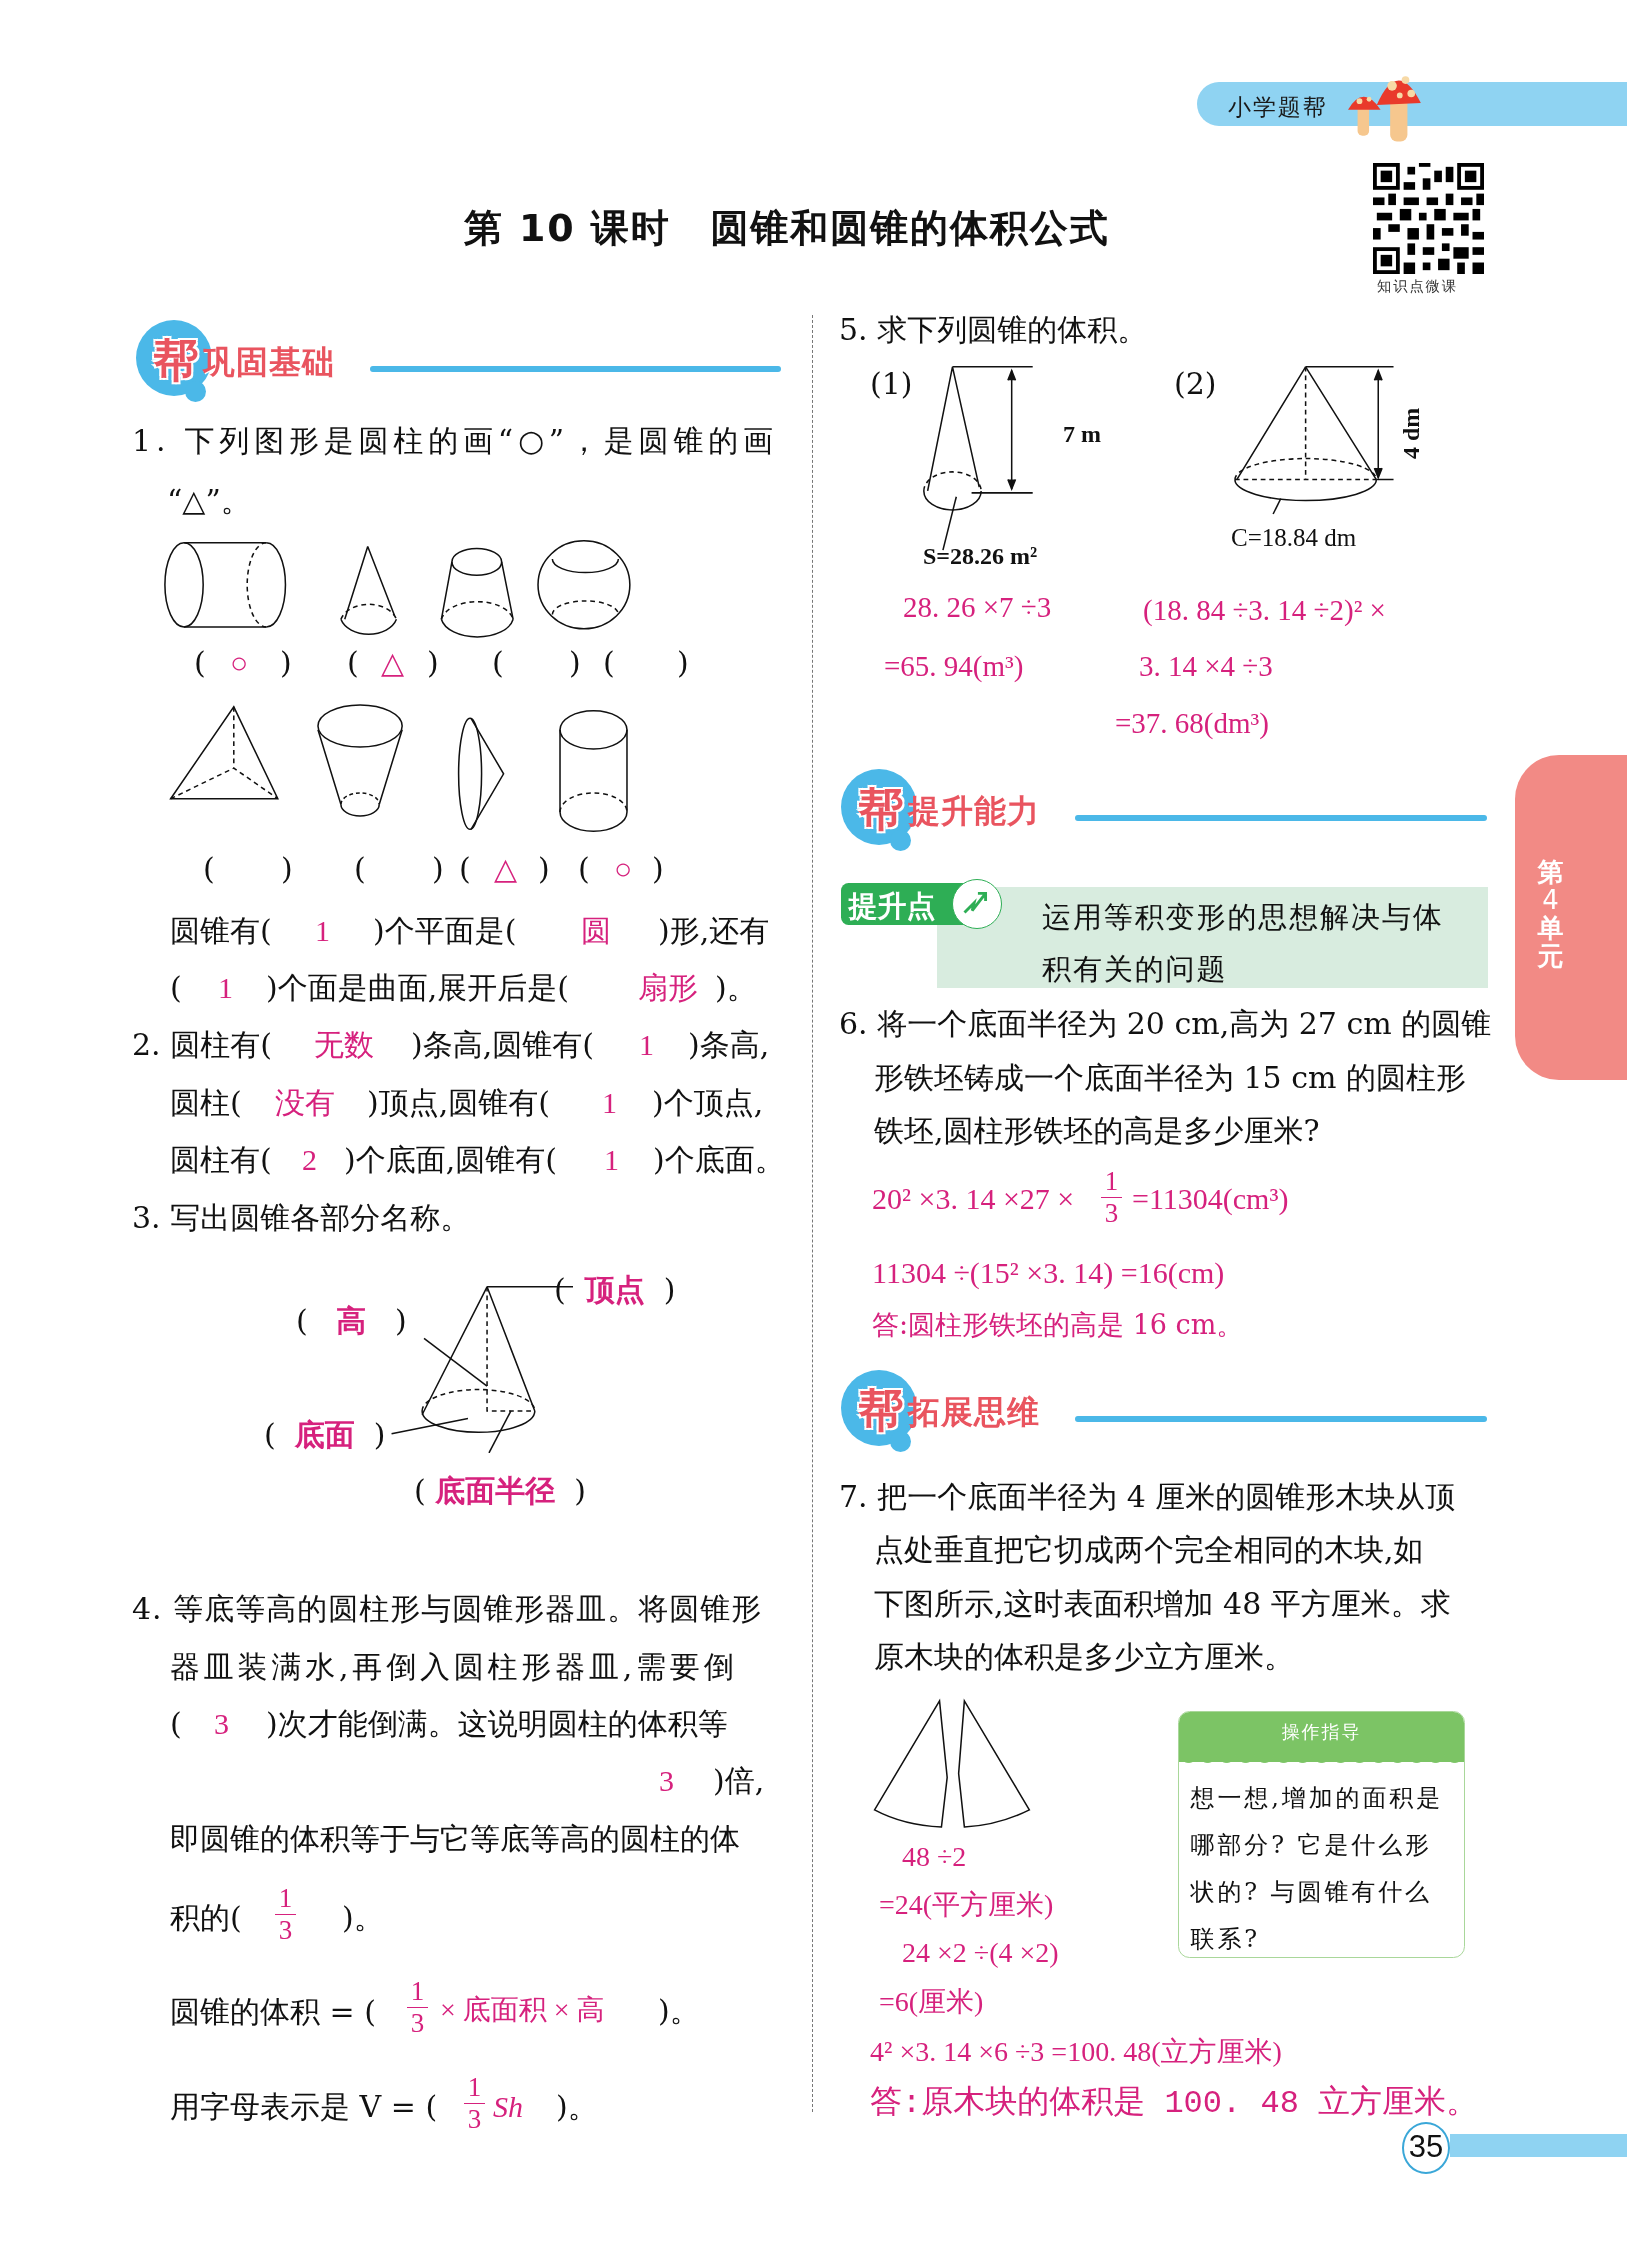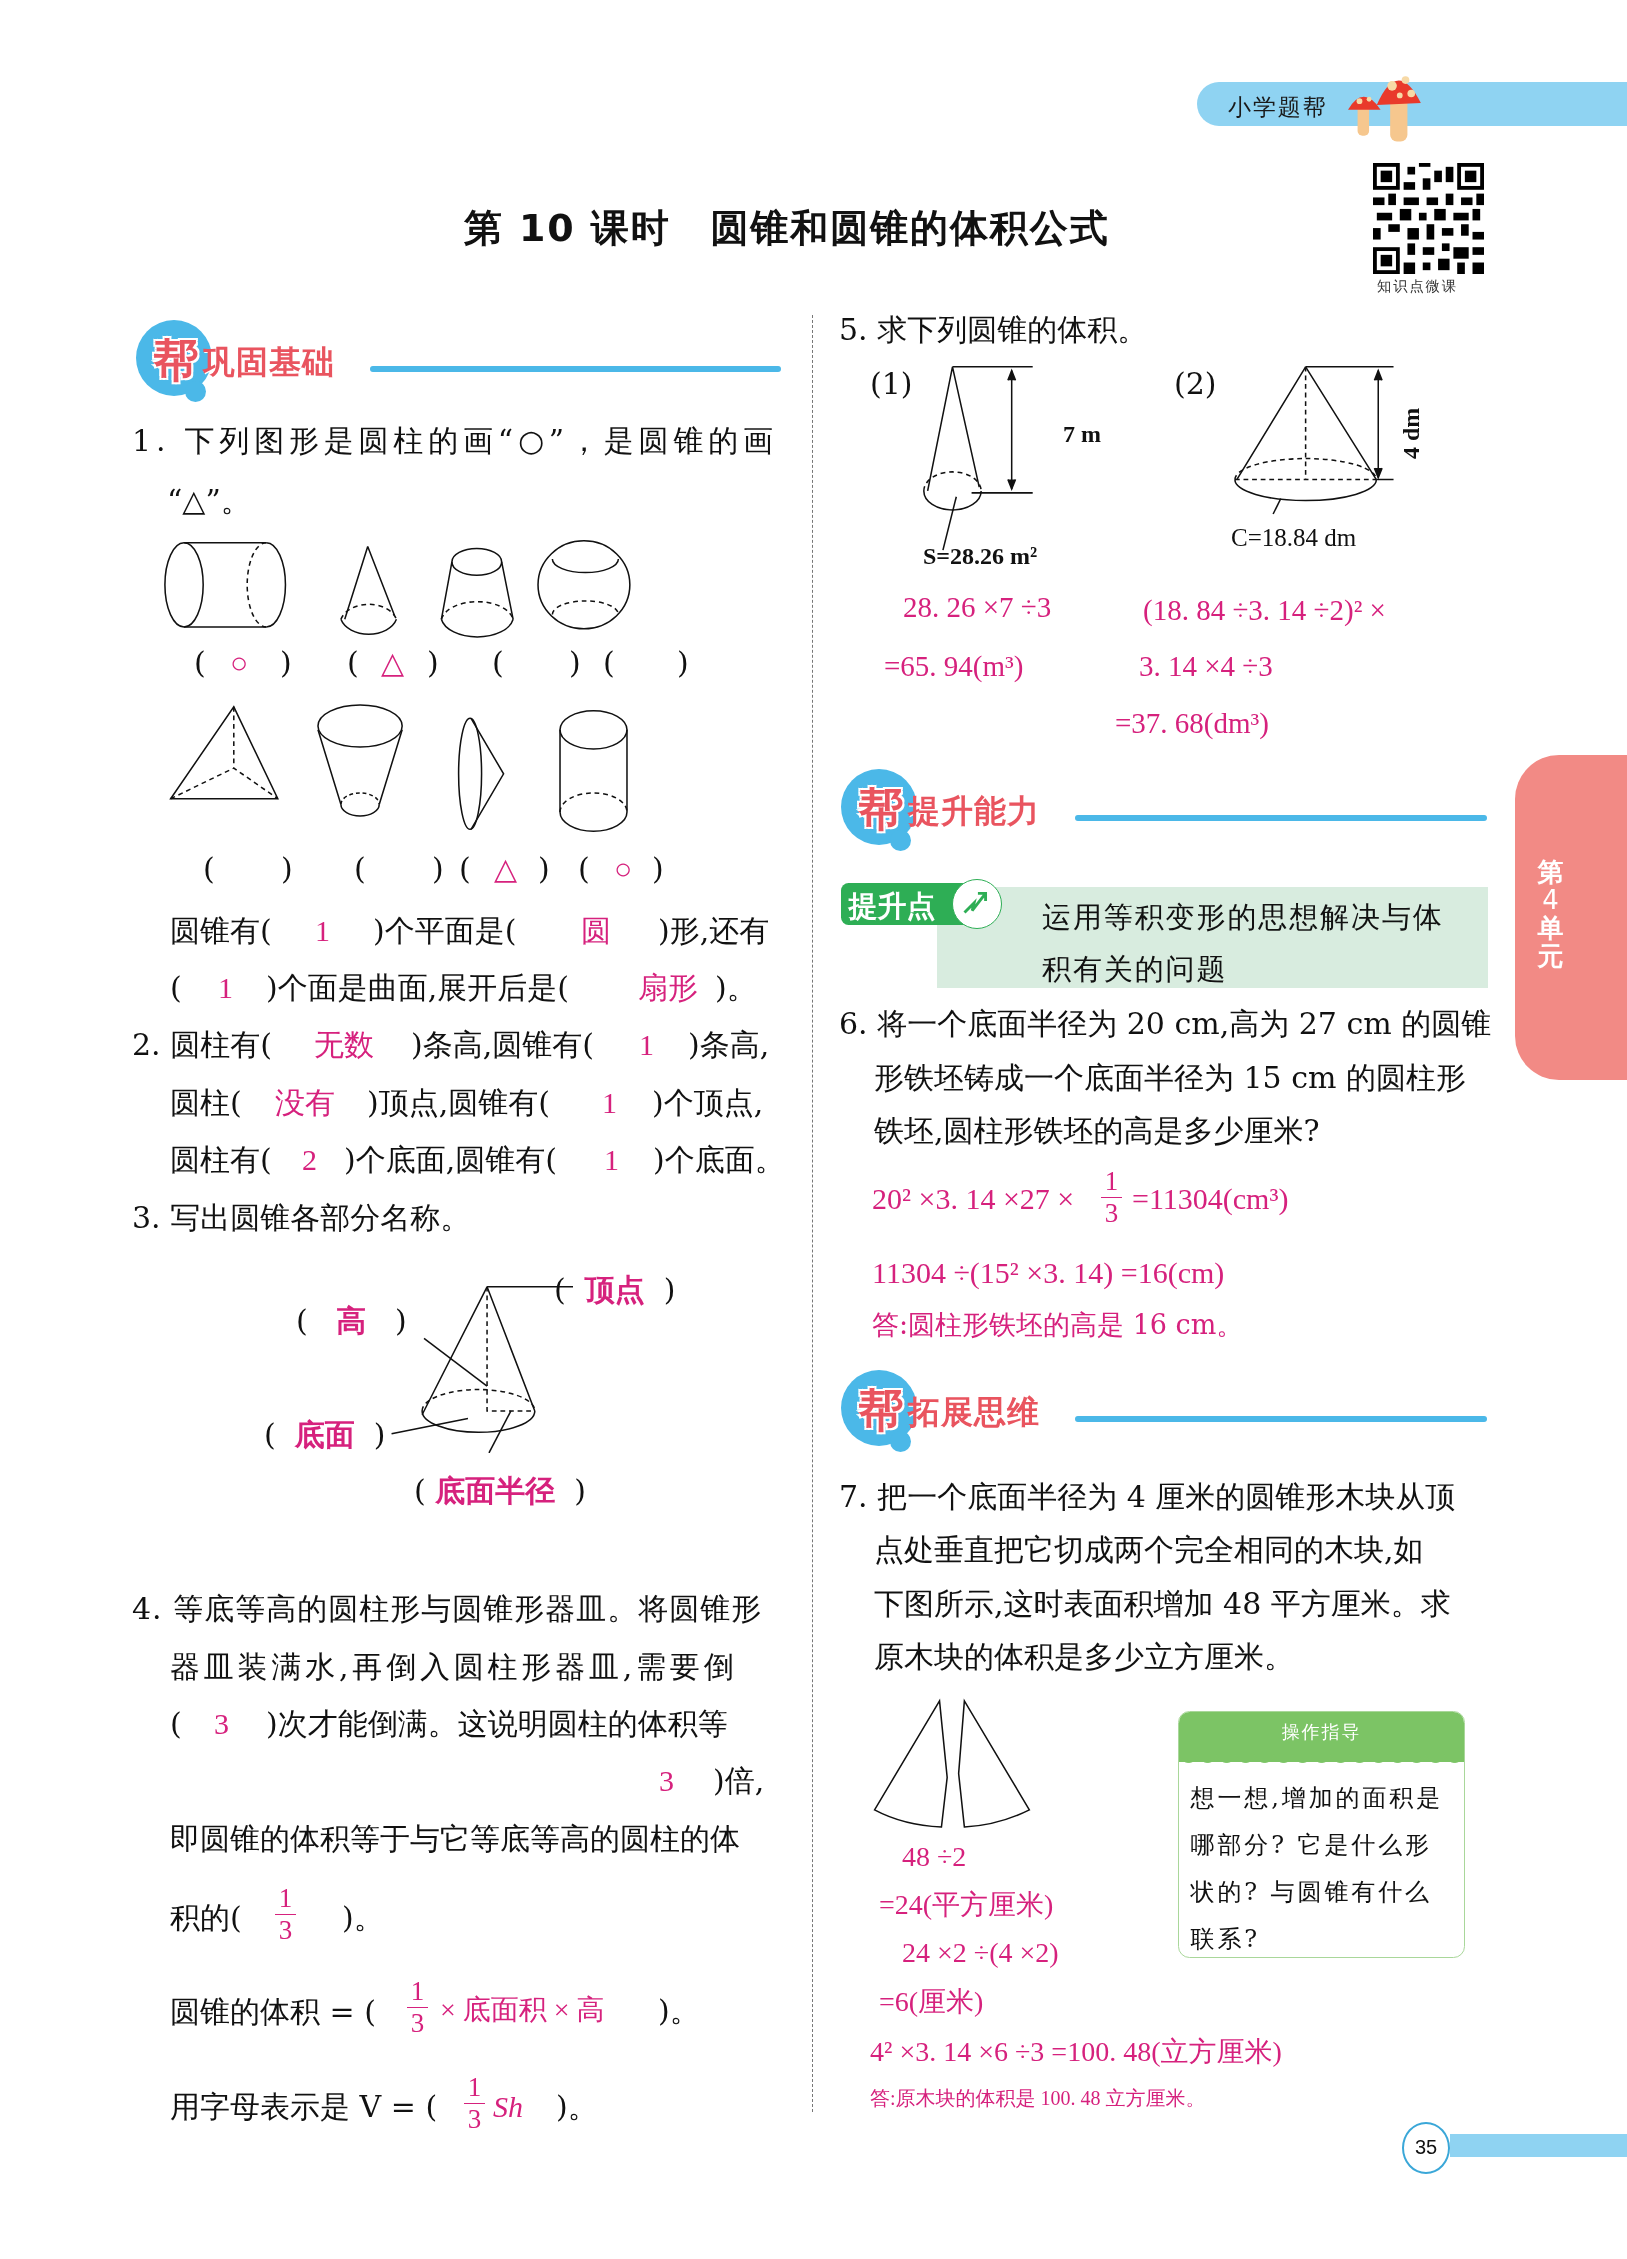--- a/index.html
+++ b/index.html
@@ -41,21 +41,21 @@
   .tip-title { position: absolute; left: 0; top: 7.6px; width: 100%; text-align: center; font-family: "DejaVu Sans", sans-serif; font-size: 18px; color: #fff; letter-spacing: 1.9px; }
   .tip-body { position: absolute; left: 11.5px; top: 63px; width: 268px; font-family: "DejaVu Serif", serif; font-size: 24px; line-height: 47px; color: #111; letter-spacing: 2.9px; white-space: normal; }
 
   .tishengdian { left: 841px; top: 883px; width: 646px; height: 103px; }
   .tsd-bg { position: absolute; left: 96px; top: 3.8px; width: 551px; height: 101px; background: #d8ecdf; }
   .tsd-pill { position: absolute; left: 0; top: 0; width: 143px; height: 42px; background: #2eae55; border-radius: 7.6px 0 0 7.6px; }
   .tsd-pill-label { position: absolute; left: 7.6px; top: 3.8px; font-family: "DejaVu Sans", sans-serif; font-weight: bold; font-size: 29px; color: #fff; }
   .tsd-icon { position: absolute; left: 111px; top: -3.8px; width: 50px; height: 50px; border-radius: 50%; background: #fff; border: 1.9px solid #2eae55; }
   .tsd-text { position: absolute; left: 201px; top: 7.6px; width: 421px; font-family: "DejaVu Sans", sans-serif; font-size: 29px; line-height: 52px; color: #111; letter-spacing: 1.9px; }
 
-  .page-num { left: 1402px; top: 2122px; width: 48px; height: 52px; border: 2.9px solid #3aa7d8; border-radius: 50%; background: #fff; text-align: center; font-family: "Liberation Sans", sans-serif; font-size: 20px; line-height: 46px; color: #111; }
+  .page-num { left: 1402px; top: 2122px; width: 48px; height: 52px; border: 2.9px solid #3aa7d8; border-radius: 50%; background: #fff; text-align: center; font-family: "Liberation Sans", sans-serif; font-size: 31px; line-height: 46px; color: #111; }
   .page-bar { left: 1450px; top: 2134px; width: 178px; height: 23px; background: #8fd3f2; }
 </style>
 </head>
 <body>
 
 <div class="abs top-bar"></div>
 <div class="abs top-bar-label">小学题帮</div>
 <svg class="abs" style="left:1348px;top:57px" width="115" height="96" viewBox="0 0 120 100">
   <rect x="10" y="50" width="12" height="32" rx="5" fill="#f6c78e"></rect>
   <path d="M0 55 Q16 28 34 55 Z" fill="#e93a2b"></path>
@@ -375,21 +375,21 @@
     <path d="M78 4 L10 118 Q40 134 80 136 L86 84 Z"></path>
     <path d="M104 4 L98 80 L104 136 Q140 134 172 118 Z"></path>
   </g>
 </svg>
 
 <div class="abs ans txt" style="left:902px;top:1843px;font-size:28px">48 ÷2</div>
 <div class="abs ans txt" style="left:879px;top:1891px;font-size:28px">=24(平方厘米)</div>
 <div class="abs ans txt" style="left:902px;top:1939px;font-size:28px">24 ×2 ÷(4 ×2)</div>
 <div class="abs ans txt" style="left:879px;top:1988px;font-size:28px">=6(厘米)</div>
 <div class="abs ans txt" style="left:870px;top:2038px;font-size:28px">4² ×3. 14 ×6 ÷3 =100. 48(立方厘米)</div>
-<div class="abs ans txt" style="left:870px;top:2088px;font-family:Liberation Serif, serif;font-size:20px">答:原木块的体积是 100. 48 立方厘米。</div>
+<div class="abs ans txt" style="left:870px;top:2088px;font-family:Liberation Mono, monospace;font-size:32px">答:原木块的体积是 100. 48 立方厘米。</div>
 
 <div class="abs tip-box">
   <div class="tip-head"></div>
   <div class="tip-head-wave"></div>
   <div class="tip-title">操作指导</div>
   <div class="tip-body">想一想,增加的面积是哪部分? 它是什么形状的? 与圆锥有什么联系?</div>
 </div>
 
 <div class="abs page-bar"></div>
 <div class="abs page-num">35</div>

